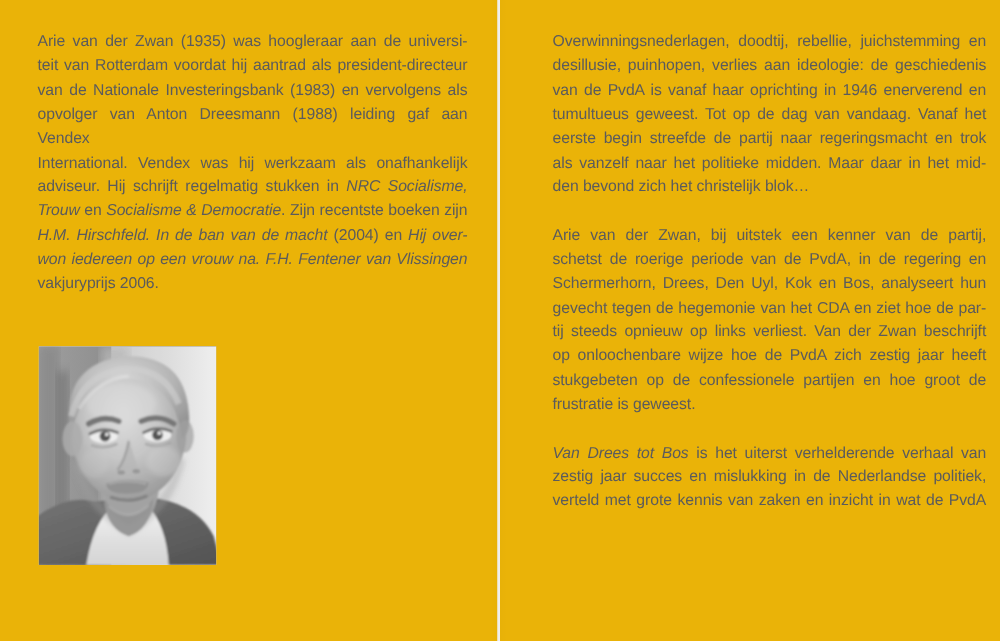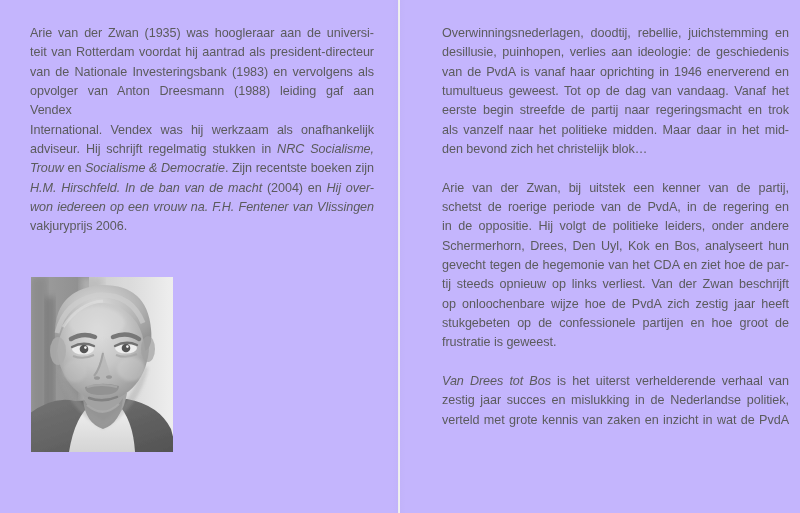--- a/index.html
+++ b/index.html
@@ -7,21 +7,21 @@
     padding: 0;
     background: #ffffff;
   }
   body {
     font-family: "Liberation Sans", sans-serif;
   }
   .page {
     position: relative;
     width: 800px;
     height: 513px;
-    background: #c4b5fd;
+    background: #eab308;
     overflow: hidden;
   }
   
   .gutter {
     position: absolute;
     left: 398px;
     top: 0;
     width: 1px;
     height: 513px;
     background: #f0f0f0;
@@ -222,21 +222,20 @@
         <span class="ln"><span>desillusie, puinhopen, verlies aan ideologie: de geschiedenis</span></span>
         <span class="ln"><span>van de PvdA is vanaf haar oprichting in 1946 enerverend en</span></span>
         <span class="ln"><span>tumultueus geweest. Tot op de dag van vandaag. Vanaf het</span></span>
         <span class="ln"><span>eerste begin streefde de partij naar regeringsmacht en trok</span></span>
         <span class="ln"><span>als vanzelf naar het politieke midden. Maar daar in het mid-</span></span>
         <span class="ln last"><span>den bevond zich het christelijk blok…</span></span>
       </p>
       <p>
         <span class="ln"><span>Arie van der Zwan, bij uitstek een kenner van de partij,</span></span>
         <span class="ln"><span>schetst de roerige periode van de PvdA, in de regering en</span></span>
-        <span class="ln"><span>in de oppositie. Hij volgt de politieke leiders, onder andere</span></span>
         <span class="ln"><span>Schermerhorn, Drees, Den Uyl, Kok en Bos, analyseert hun</span></span>
         <span class="ln"><span>gevecht tegen de hegemonie van het CDA en ziet hoe de par-</span></span>
         <span class="ln"><span>tij steeds opnieuw op links verliest. Van der Zwan beschrijft</span></span>
         <span class="ln"><span>op onloochenbare wijze hoe de PvdA zich zestig jaar heeft</span></span>
         <span class="ln"><span>stukgebeten op de confessionele partijen en hoe groot de</span></span>
         <span class="ln last"><span>frustratie is geweest.</span></span>
       </p>
       <p>
         <span class="ln"><i>Van Drees tot Bos</i><span> is het uiterst verhelderende verhaal van</span></span>
         <span class="ln"><span>zestig jaar succes en mislukking in de Nederlandse politiek,</span></span>

